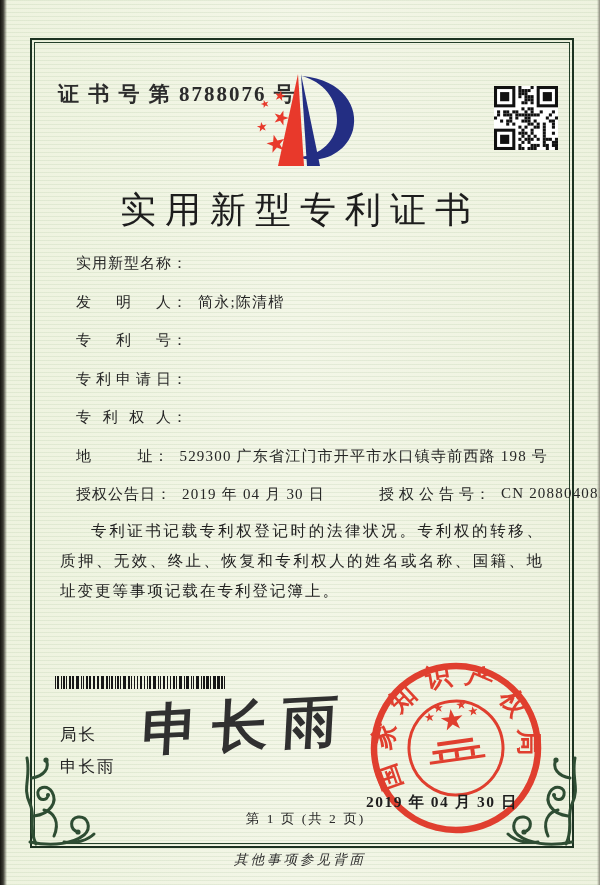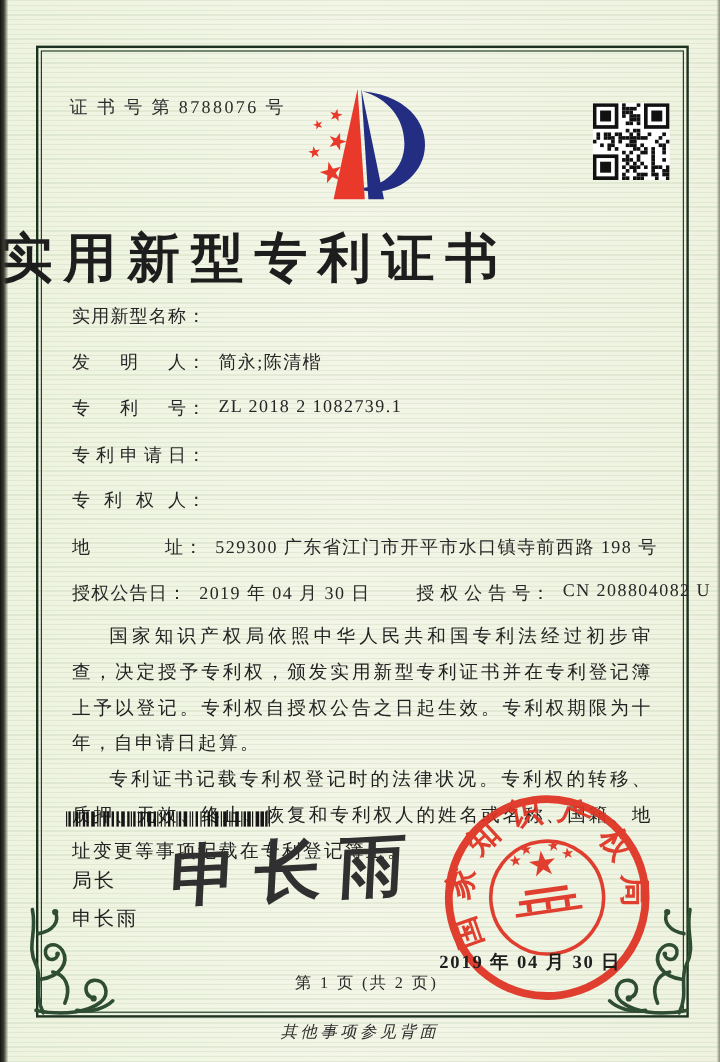--- a/index.html
+++ b/index.html
@@ -10,28 +10,28 @@
       linear-gradient(90deg,#eef3df 0%,#f3f6e7 50%,#eef2df 100%);
     font-family:"Liberation Serif","DejaVu Serif",serif;color:#262626;
   }
   .page::before{content:"";position:absolute;left:0;top:0;bottom:0;width:7px;
     background:linear-gradient(90deg,#14140f 0%,#3c3c33 45%,rgba(60,60,50,0) 100%);z-index:9;}
   .page::after{content:"";position:absolute;right:0;top:0;bottom:0;width:3px;
     background:linear-gradient(270deg,#8a8a7c, rgba(0,0,0,0));z-index:9;}
   .frame{position:absolute;left:30px;top:38px;width:540px;height:806px;
     border:2px solid #1d3322;}
   .frame::after{content:"";position:absolute;inset:2px;border:1px solid #24402a;}
-  .cert-no{position:absolute;left:58px;top:80px;font-size:15px;letter-spacing:2px;color:#2c2c2c;}
+  .cert-no{position:absolute;left:58px;top:80px;font-size:21px;letter-spacing:2px;color:#2c2c2c;font-weight:bold;}
   .logo{position:absolute;left:240px;top:68px;width:122px;height:108px;}
   .qr{position:absolute;left:494px;top:86px;width:64px;height:64px;background:#fff;}
-  .title{position:absolute;left:0;right:0;top:186px;
-    font-size:44px;font-weight:bold;letter-spacing:9px;color:#1d1d1d;}
+  .title{position:absolute;left:0;right:0;top:186px;text-align:center;
+    font-size:36px;font-weight:normal;letter-spacing:9px;color:#1d1d1d;}
   .fields{position:absolute;left:60px;right:52px;top:254px;font-size:15px;letter-spacing:1px;}
   .frow{display:flex;align-items:flex-start;height:38.5px;white-space:nowrap;}
-  .flabel{display:inline-block;width:96px;text-align:justify;text-align-last:justify;}
+  .flabel{display:inline-block;width:96px;text-align:justify;text-align-last:justify;margin-left:16px;}
   .fcolon{margin-right:10px;}
   .fvalue{letter-spacing:1.2px;}
   .fpair2{margin-left:38px;display:flex;}
   .paras{position:absolute;left:60px;right:56px;top:516px;font-size:15.5px;
     letter-spacing:2px;line-height:1.92;text-align:justify;color:#222;}
   .paras p{margin:0;text-indent:2em;}
   .barcode{position:absolute;left:55px;top:676px;width:172px;height:13px;}
   .director{position:absolute;left:60px;top:726px;font-family:"Liberation Sans","DejaVu Sans",sans-serif;
     font-size:16.5px;font-weight:500;color:#242424;letter-spacing:2px;line-height:1;}
   .director div+div{margin-top:15px;}
@@ -208,21 +208,20 @@
         <span class="fcolon">：</span>
     </div>
     <div class="frow">
       <span class="flabel">发 明 人</span>
         <span class="fcolon">：</span>
       <span class="fvalue">简永;陈清楷</span>
     </div>
     <div class="frow">
       <span class="flabel">专 利 号</span>
         <span class="fcolon">：</span>
-      <span class="fvalue">ZL 2018 2 1082739.1</span>
     </div>
     <div class="frow">
       <span class="flabel">专利申请日</span>
         <span class="fcolon">：</span>
     </div>
     <div class="frow">
       <span class="flabel">专 利 权 人</span>
         <span class="fcolon">：</span>
     </div>
     <div class="frow">
@@ -236,21 +235,20 @@
       <span class="fvalue">2019 年 04 月 30 日</span>
       <span class="fpair2">
         <span class="flabel">授权公告号</span>
           <span class="fcolon">：</span>
         <span class="fvalue">CN 208804082 U</span>
       </span>
     </div>
   </div>
 
   <div class="paras">
-    <p>国家知识产权局依照中华人民共和国专利法经过初步审查，决定授予专利权，颁发实用新型专利证书并在专利登记簿上予以登记。专利权自授权公告之日起生效。专利权期限为十年，自申请日起算。</p>
     <p>专利证书记载专利权登记时的法律状况。专利权的转移、质押、无效、终止、恢复和专利权人的姓名或名称、国籍、地址变更等事项记载在专利登记簿上。</p>
   </div>
 
   <svg class="barcode" id="barcode" viewBox="0 0 172 13" preserveAspectRatio="none">
       <rect x="0" y="0" width="1" height="13" fill="#161616"></rect>
       <rect x="2" y="0" width="2" height="13" fill="#161616"></rect>
       <rect x="6" y="0" width="1" height="13" fill="#161616"></rect>
       <rect x="8" y="0" width="2" height="13" fill="#161616"></rect>
       <rect x="11" y="0" width="1" height="13" fill="#161616"></rect>
       <rect x="14" y="0" width="2" height="13" fill="#161616"></rect>

